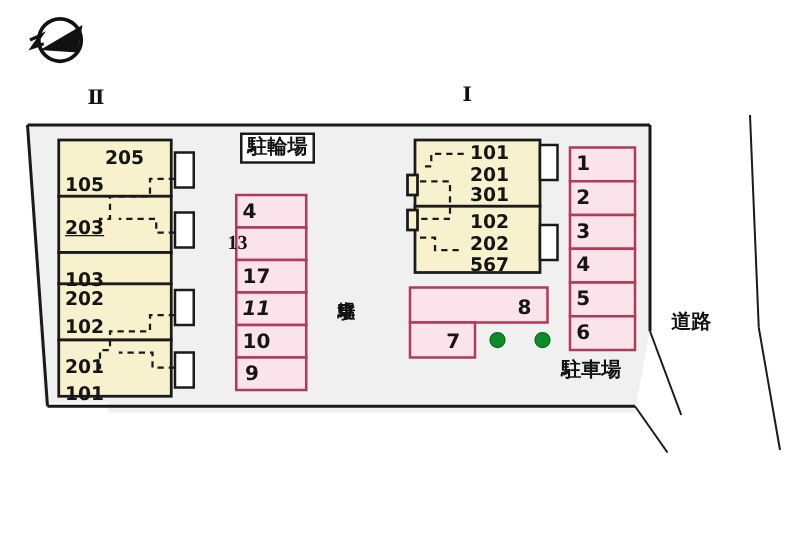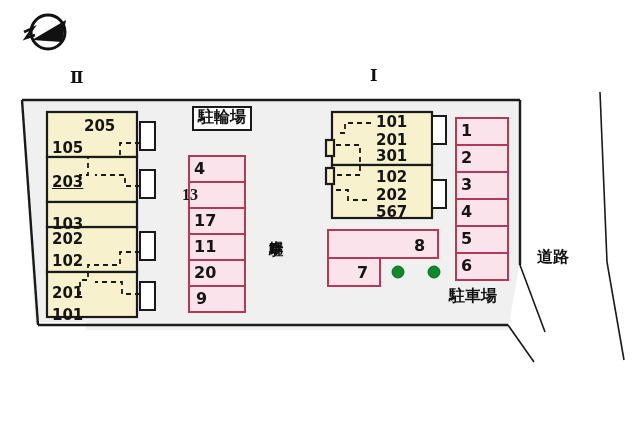--- a/index.html
+++ b/index.html
@@ -186,22 +186,22 @@
   <div class="lbl room-lbl" style="left:376px; top:133px;">201</div>
   <div class="lbl room-lbl" style="left:376px; top:149px;">301</div>
 
   <div class="lbl room-lbl" style="left:376px; top:170px;">102</div>
   <div class="lbl room-lbl" style="left:376px; top:188px;">202</div>
   <div class="lbl room-lbl" style="left:376px; top:205px;">567</div>
 
   <div class="lbl stall-lbl" style="left:194px; top:161px;">4</div>
   <div class="lbl stall-lbl" style="left:182px; top:187px;font-family:Liberation Serif, serif;">13</div>
   <div class="lbl stall-lbl" style="left:194px; top:213px;">17</div>
-  <div class="lbl stall-lbl" style="left:194px; top:239px;">11</div>
-  <div class="lbl stall-lbl" style="left:194px; top:265px;">20</div>
+  <div class="lbl stall-lbl" style="left:194px; top:239px;font-style:italic;">11</div>
+  <div class="lbl stall-lbl" style="left:194px; top:265px;">10</div>
   <div class="lbl stall-lbl" style="left:196px; top:291px;">9</div>
 
   <div class="lbl jp-vert" style="left:268px; top:230px;">駐車場</div>
 
   <div class="lbl stall-lbl" style="left:461px; top:123px;">1</div>
   <div class="lbl stall-lbl" style="left:461px; top:150px;">2</div>
   <div class="lbl stall-lbl" style="left:461px; top:177px;">3</div>
   <div class="lbl stall-lbl" style="left:461px; top:204px;">4</div>
   <div class="lbl stall-lbl" style="left:461px; top:231px;">5</div>
   <div class="lbl stall-lbl" style="left:461px; top:258px;">6</div>

